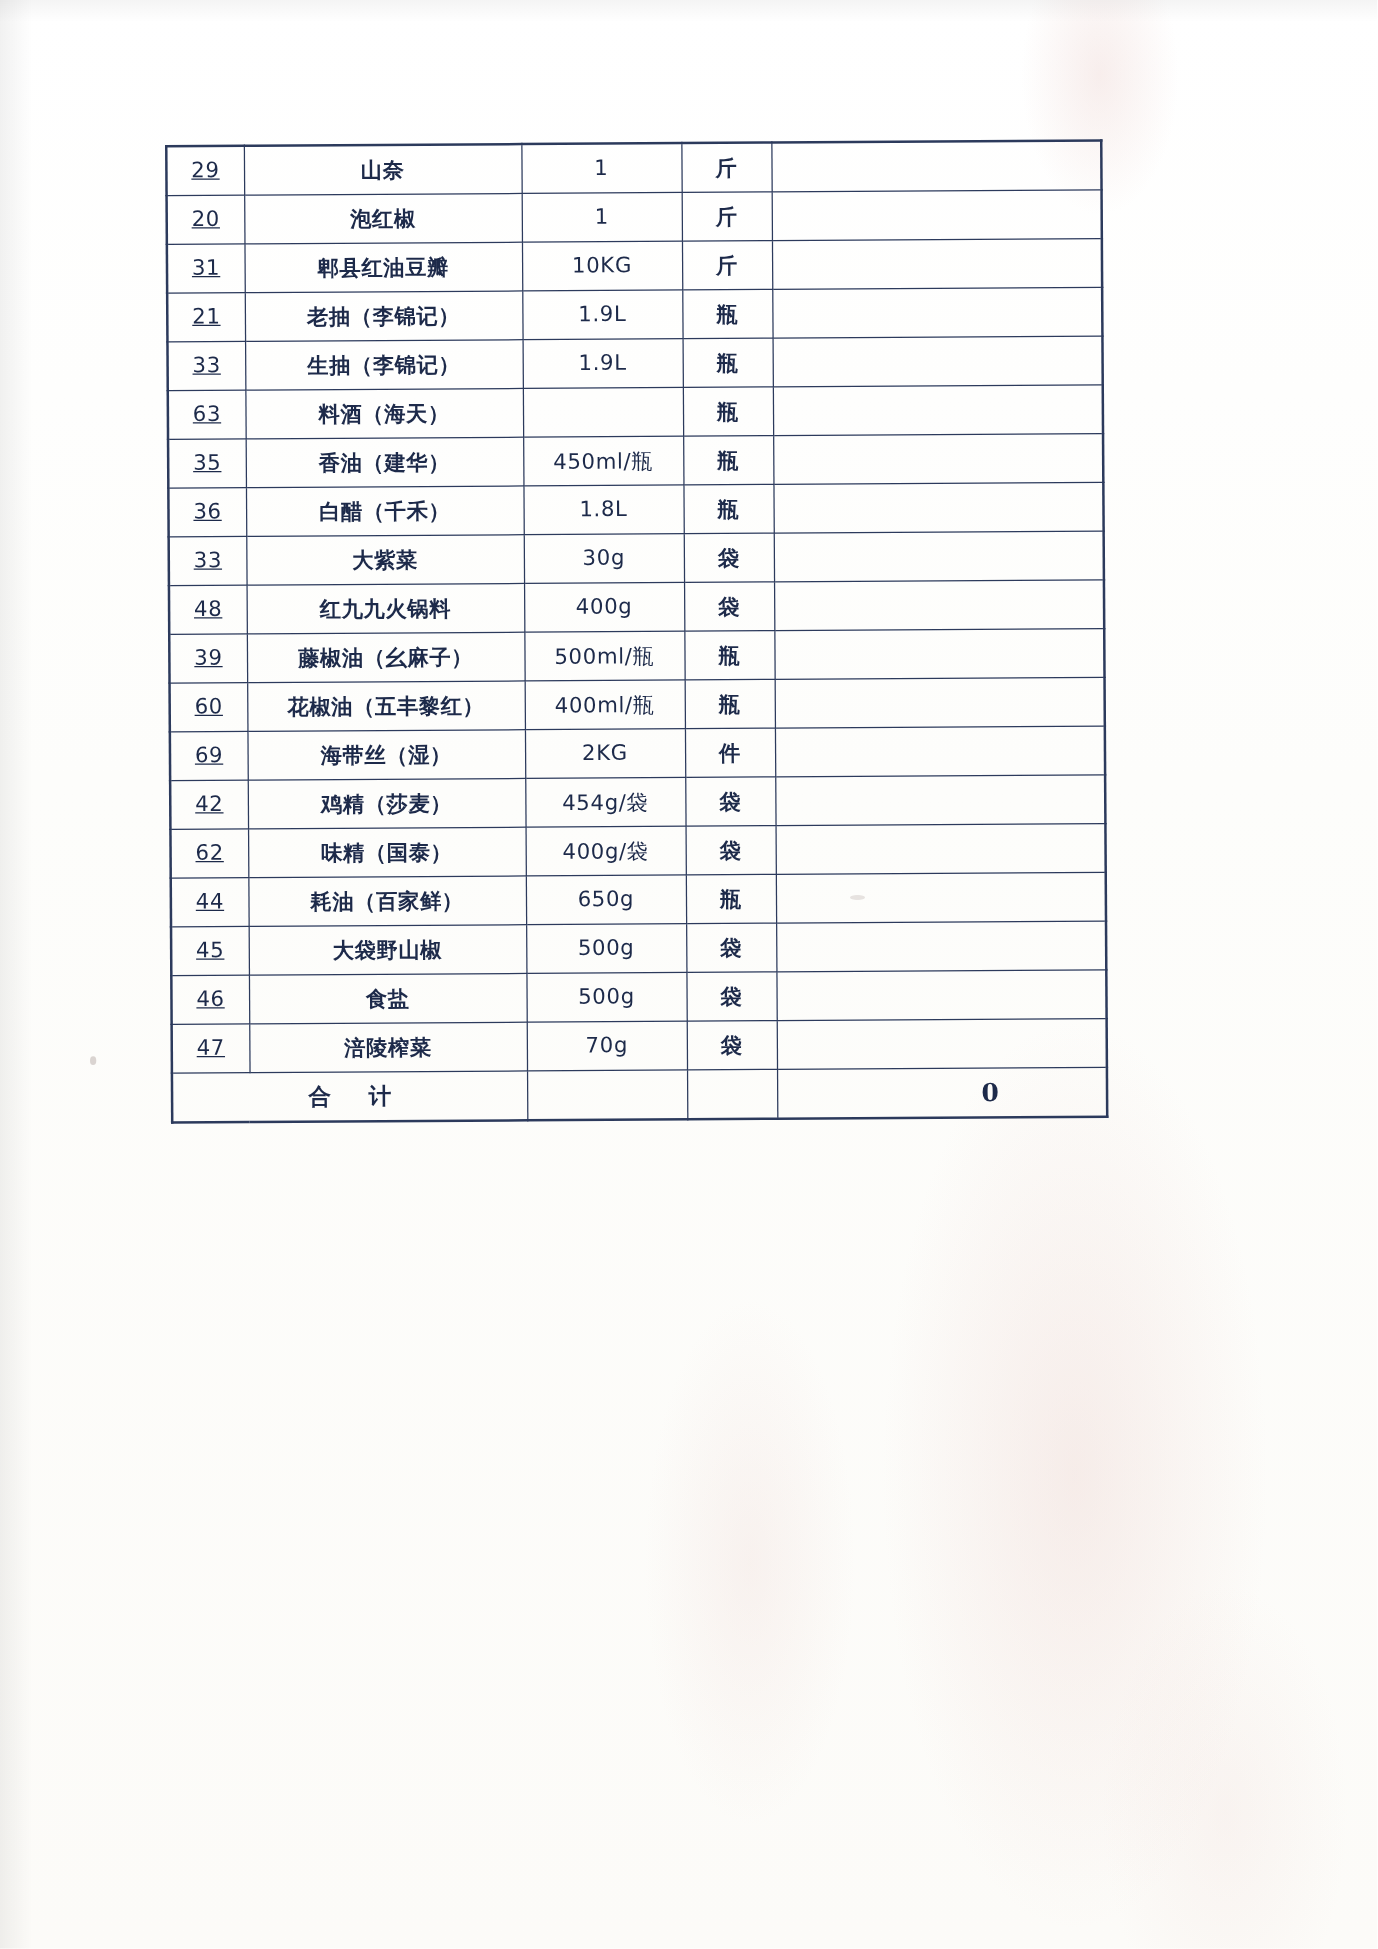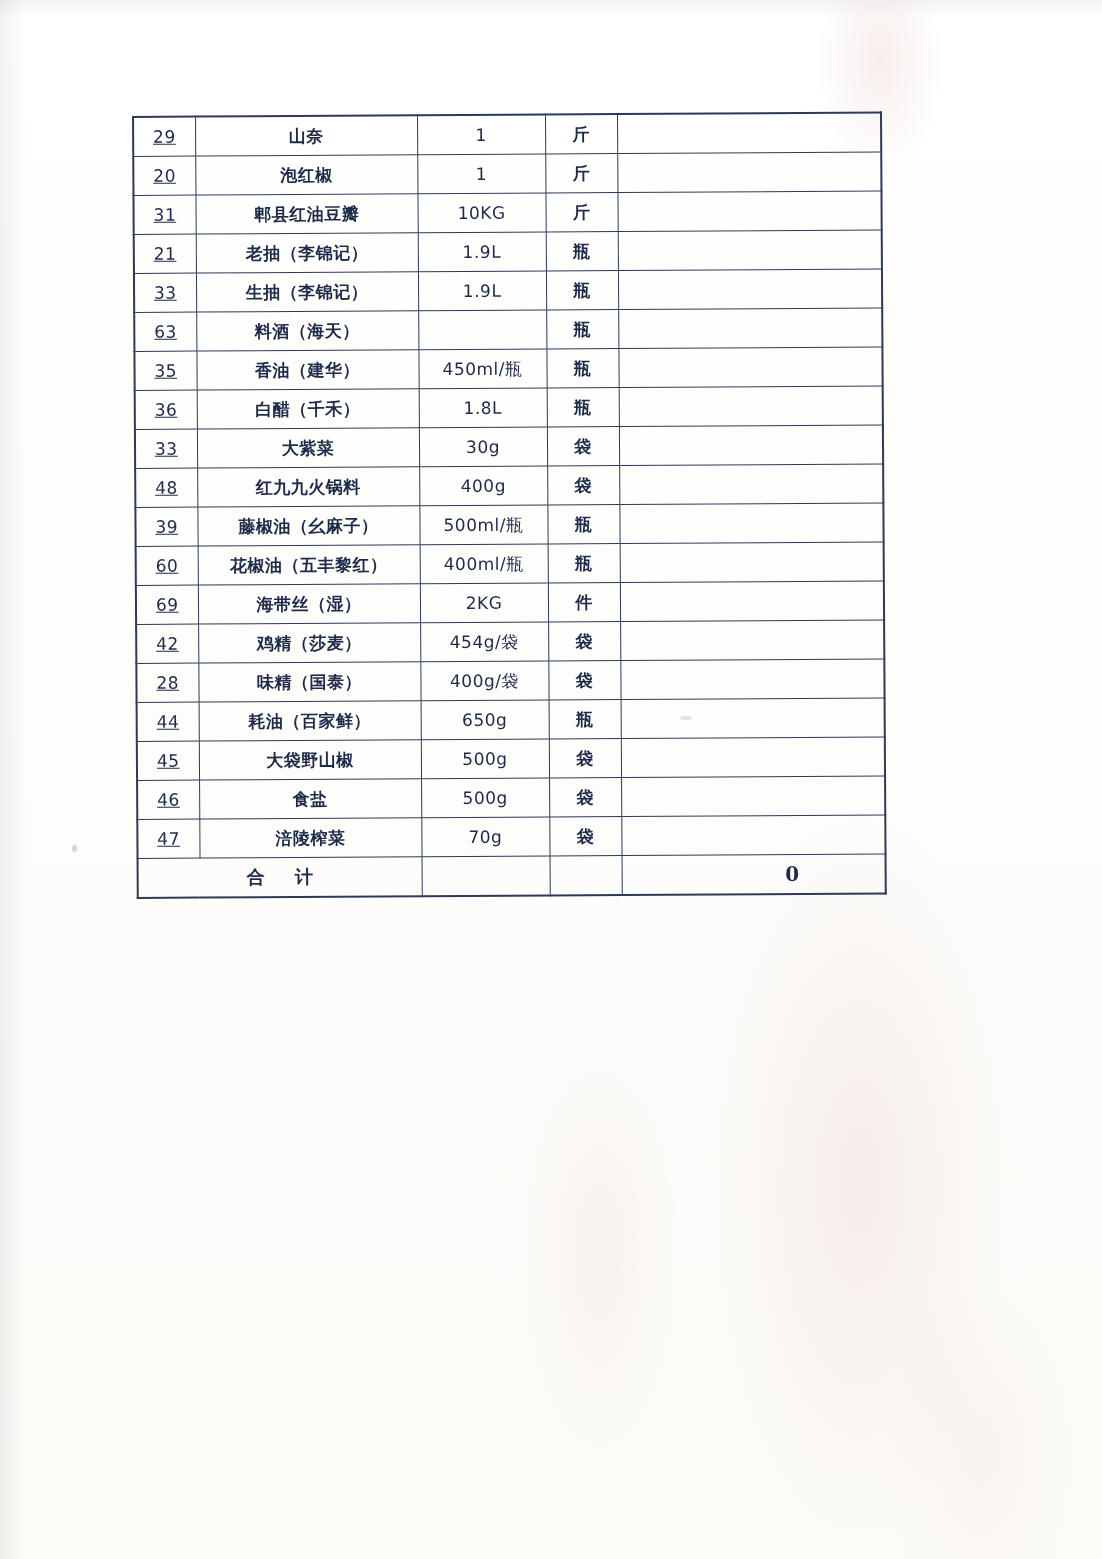--- a/index.html
+++ b/index.html
@@ -213,21 +213,21 @@
           <td class="amt"></td>
         </tr>
         <tr>
           <td class="no">42</td>
           <td class="name">鸡精（莎麦）</td>
           <td class="spec">454g/袋</td>
           <td class="unit">袋</td>
           <td class="amt"></td>
         </tr>
         <tr>
-          <td class="no">28</td>
+          <td class="no">62</td>
           <td class="name">味精（国泰）</td>
           <td class="spec">400g/袋</td>
           <td class="unit">袋</td>
           <td class="amt"></td>
         </tr>
         <tr>
           <td class="no">44</td>
           <td class="name">耗油（百家鲜）</td>
           <td class="spec">650g</td>
           <td class="unit">瓶</td>

